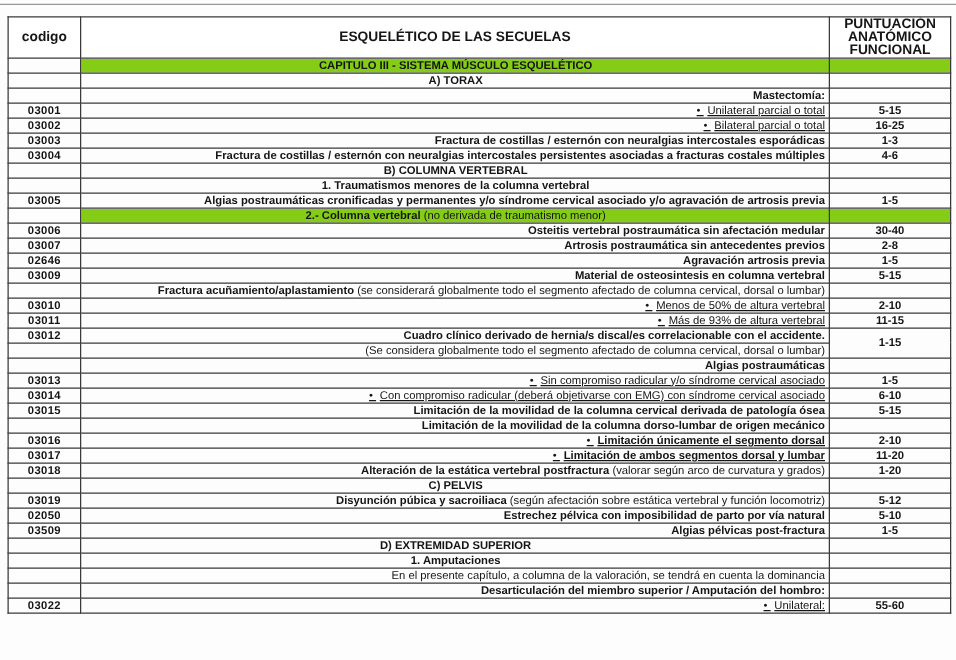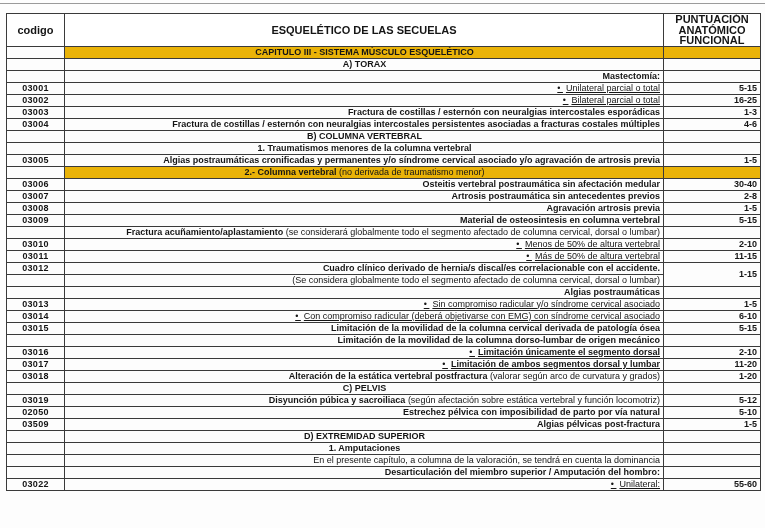--- a/index.html
+++ b/index.html
@@ -26,24 +26,24 @@
     background:#fff;
   }
   tbody td{height:11px;white-space:nowrap;vertical-align:middle;}
   col.c-code{width:58px;}
   col.c-desc{width:599px;}
   col.c-score{width:97px;}
   td.code{text-align:center;font-weight:bold;letter-spacing:.3px;}
   td.desc{text-align:right;padding-left:4px;}
   td.desc.center{text-align:center;}
   td.desc.indent{padding-left:18px;text-decoration:underline;}
-  td.score{text-align:right;font-weight:bold;}
+  td.score{text-align:center;font-weight:bold;}
   .b{font-weight:bold;}
   .n{font-weight:normal;}
-  tr.shaded td.desc, tr.shaded td.score{background:#eab308;}
+  tr.shaded td.desc, tr.shaded td.score{background:#84cc16;}
   .bullet{margin-right:3px;}
 </style>
 </head>
 <body>
 
 <div class="page">
   <div class="top-rule"></div>
 
   <table class="secuelas">
     <colgroup>
@@ -118,42 +118,42 @@
           <td class="code">03006</td>
           <td class="desc"><span class="b">Osteitis vertebral postraumática sin afectación medular</span></td>
           <td class="score">30-40</td>
         </tr>
         <tr>
           <td class="code">03007</td>
           <td class="desc"><span class="b">Artrosis postraumática sin antecedentes previos</span></td>
           <td class="score">2-8</td>
         </tr>
         <tr>
-          <td class="code">03008</td>
+          <td class="code">02646</td>
           <td class="desc"><span class="b">Agravación artrosis previa</span></td>
           <td class="score">1-5</td>
         </tr>
         <tr>
           <td class="code">03009</td>
           <td class="desc"><span class="b">Material de osteosintesis en columna vertebral</span></td>
           <td class="score">5-15</td>
         </tr>
         <tr>
           <td class="code"></td>
           <td class="desc"><span class="b">Fractura acuñamiento/aplastamiento</span><span class="n"> (se considerará globalmente todo el segmento afectado de columna cervical, dorsal o lumbar)</span></td>
           <td class="score"></td>
         </tr>
         <tr>
           <td class="code">03010</td>
           <td class="desc indent"><span class="bullet">• </span><span class="n">Menos de 50% de altura vertebral</span></td>
           <td class="score">2-10</td>
         </tr>
         <tr>
           <td class="code">03011</td>
-          <td class="desc indent"><span class="bullet">• </span><span class="n">Más de 50% de altura vertebral</span></td>
+          <td class="desc indent"><span class="bullet">• </span><span class="n">Más de 93% de altura vertebral</span></td>
           <td class="score">11-15</td>
         </tr>
         <tr>
           <td class="code">03012</td>
           <td class="desc"><span class="b">Cuadro clínico derivado de hernia/s discal/es correlacionable con el accidente.</span></td>
           <td class="score" rowspan="2">1-15</td>
         </tr>
         <tr>
           <td class="code"></td>
           <td class="desc"><span class="n">(Se considera globalmente todo el segmento afectado de columna cervical, dorsal o lumbar)</span></td>

